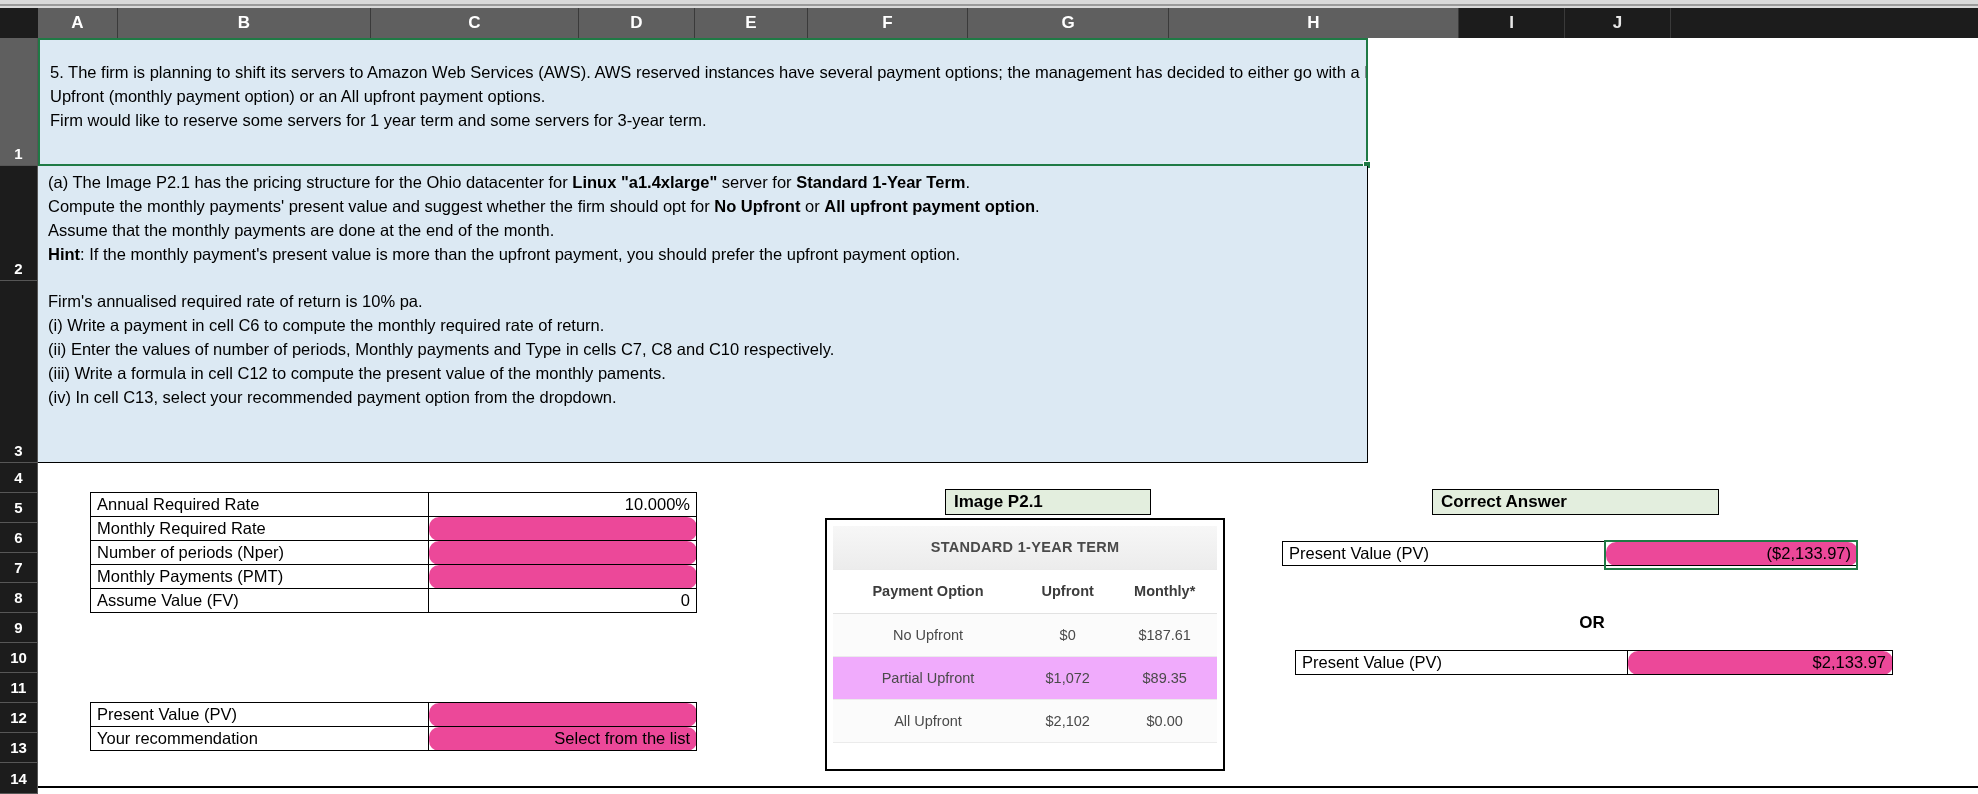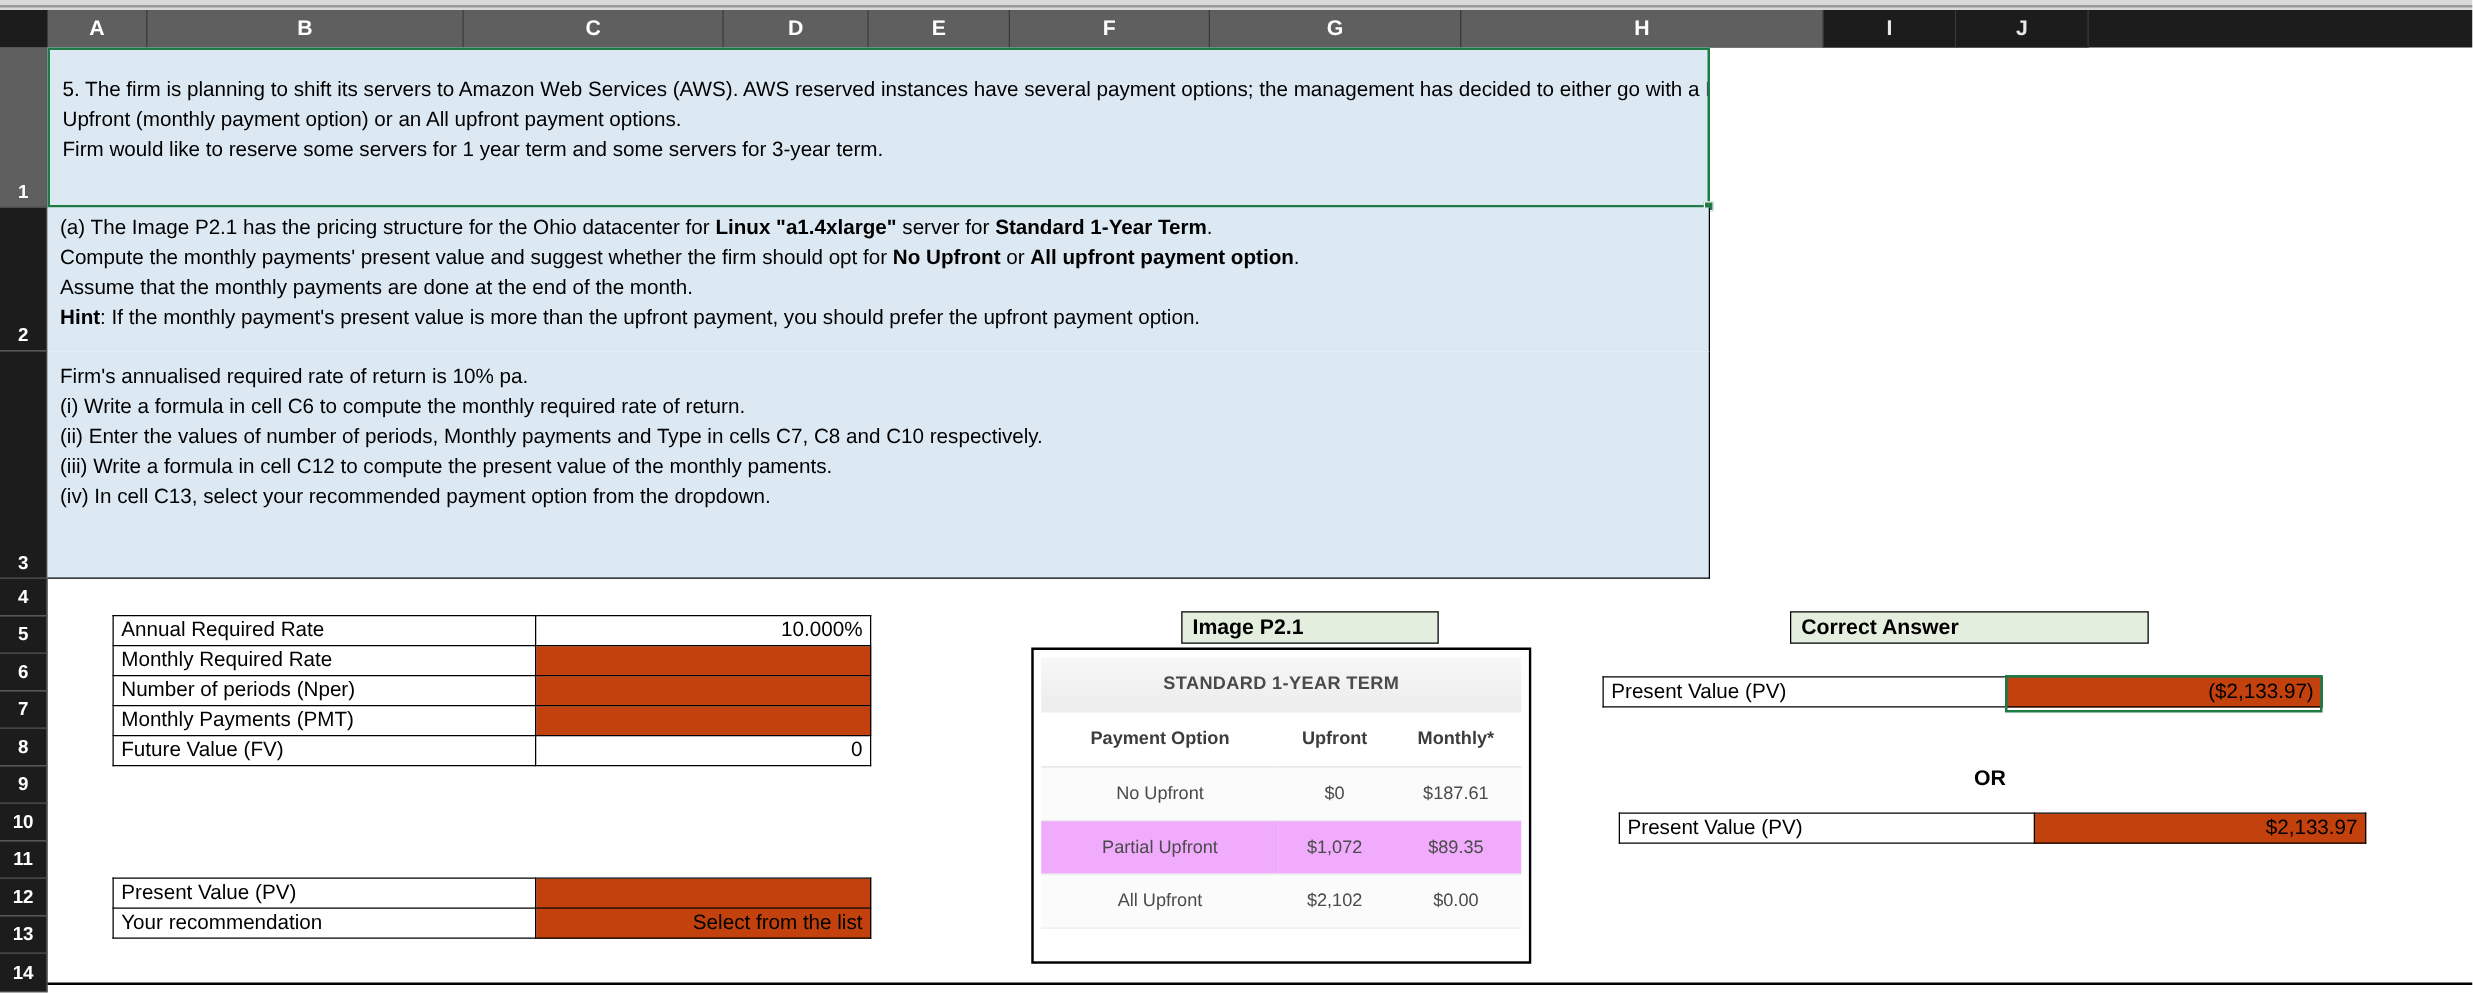--- a/index.html
+++ b/index.html
@@ -79,21 +79,21 @@
     border:1.6px solid #000;
     font-size:16.5px;
     height:24px;
     padding:1px 6px;
     background:#ffffff;
     white-space:nowrap;
     color:#000;
   }
   td.lbl  { text-align:left; }
   td.val  { text-align:right; }
-  td.yell { background:#c2410c; }
+  td.yell { background:#ec4899;border-radius:10px; }
 
   
   .p21-title {
     position:absolute;
     background:#e3eede;
     border:1.8px solid #000;
     font-size:17px; font-weight:700;
     padding:2px 8px;
     color:#000;
     display:flex; align-items:flex-end;
@@ -196,21 +196,21 @@
 
   <div class="qcell" style="left:38px; top:166px; width:1330px; height:115px; border-right:1.5px solid #000; border-left:none;">
     <span class="qline"><span>(a) The Image P2.1 has the pricing structure for the Ohio datacenter for </span><b>Linux "a1.4xlarge"</b><span> server for </span><b>Standard 1-Year Term</b><span>.</span></span>
     <span class="qline"><span>Compute the monthly payments' present value and suggest whether the firm should opt for </span><b>No Upfront</b><span> or </span><b>All upfront payment option</b><span>.</span></span>
     <span class="qline">Assume that the monthly payments are done at the end of the month.</span>
     <span class="qline"><b>Hint</b><span>: If the monthly payment's present value is more than the upfront payment, you should prefer the upfront payment option.</span></span>
   </div>
 
   <div class="qcell" style="left:38px; top:281px; width:1330px; height:182px; border-right:1.5px solid #000; border-bottom:1.5px solid #000; padding-top:8px;">
     <span class="qline">Firm's annualised required rate of return is 10% pa.</span>
-    <span class="qline">(i) Write a formula in cell C6 to compute the monthly required rate of return.</span>
+    <span class="qline">(i) Write a payment in cell C6 to compute the monthly required rate of return.</span>
     <span class="qline">(ii) Enter the values of number of periods, Monthly payments and Type in cells C7, C8 and C10 respectively.</span>
     <span class="qline">(iii) Write a formula in cell C12 to compute the present value of the monthly paments.</span>
     <span class="qline">(iv) In cell C13, select your recommended payment option from the dropdown.</span>
   </div>
 
   <table class="tbl" id="inputs-table" style="left:90px; top:492px;">
     <tbody id="inputs-body">
         <tr>
           <td class="lbl" style="width: 338px;">Annual Required Rate</td>
           <td class="val" style="width: 268px;">10.000%</td>
@@ -221,21 +221,21 @@
         </tr>
         <tr>
           <td class="lbl" style="width: 338px;">Number of periods (Nper)</td>
           <td class="val yell" style="width: 268px;"></td>
         </tr>
         <tr>
           <td class="lbl" style="width: 338px;">Monthly Payments (PMT)</td>
           <td class="val yell" style="width: 268px;"></td>
         </tr>
         <tr>
-          <td class="lbl" style="width: 338px;">Future Value (FV)</td>
+          <td class="lbl" style="width: 338px;">Assume Value (FV)</td>
           <td class="val" style="width: 268px;">0</td>
         </tr>
       </tbody>
   </table>
 
   <table class="tbl" id="output-table" style="left:90px; top:702px;">
     <tbody id="output-body">
         <tr>
           <td class="lbl" style="width: 338px;">Present Value (PV)</td>
           <td class="val yell" style="width: 268px;"></td>

